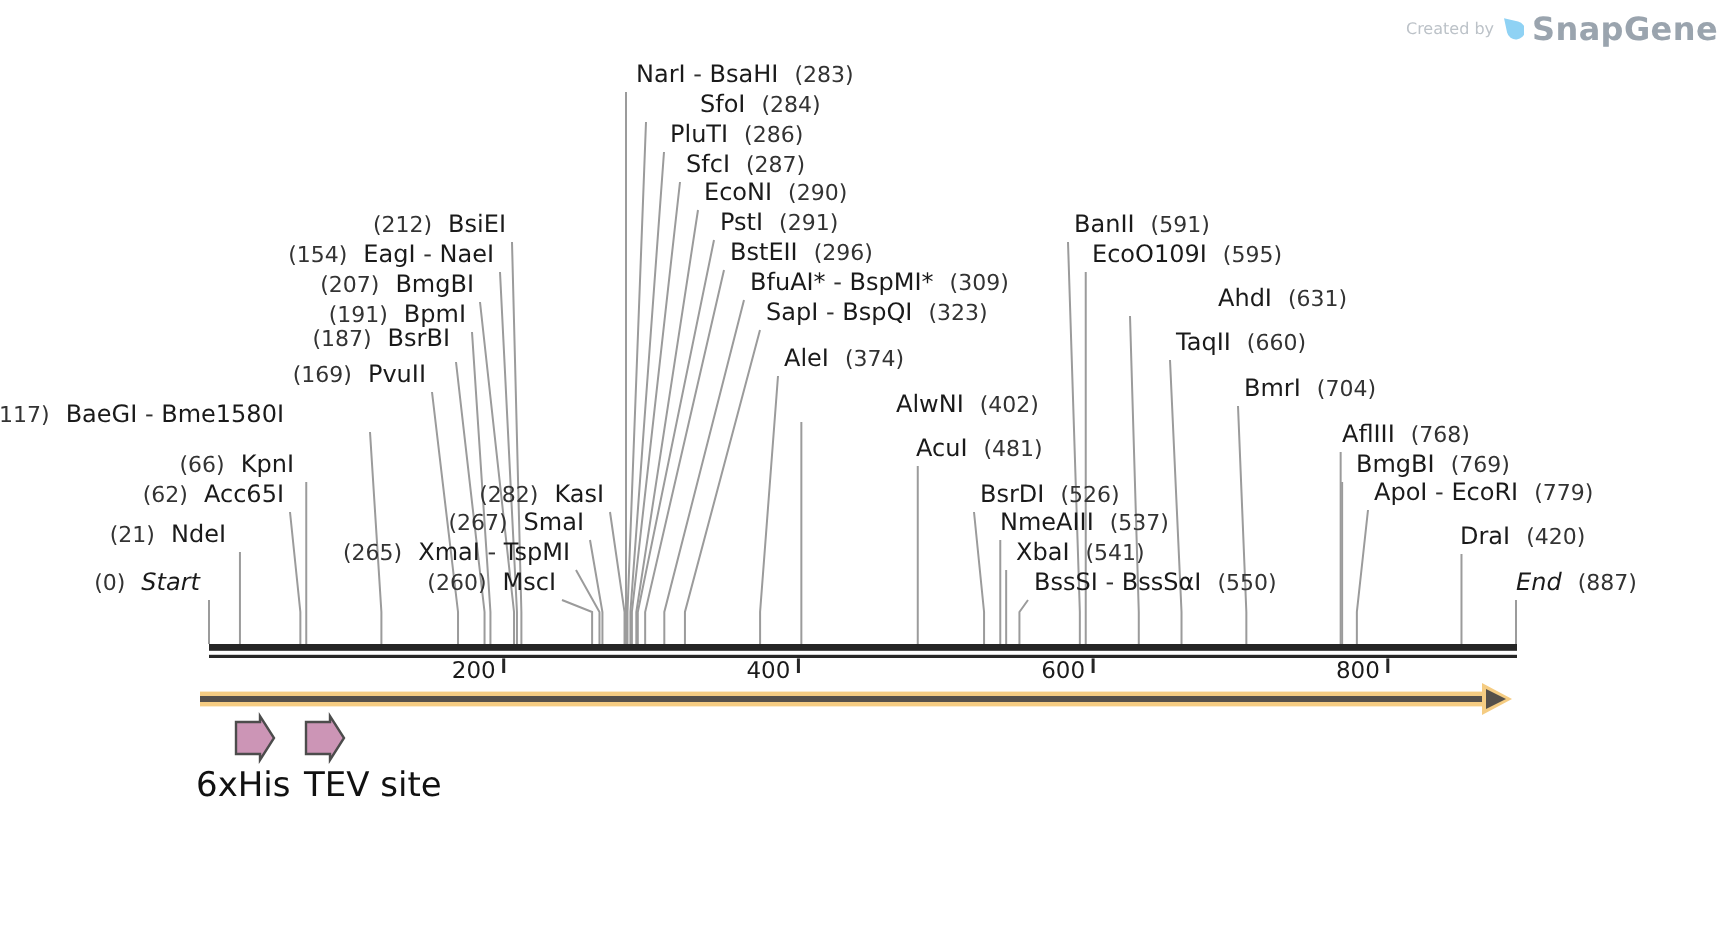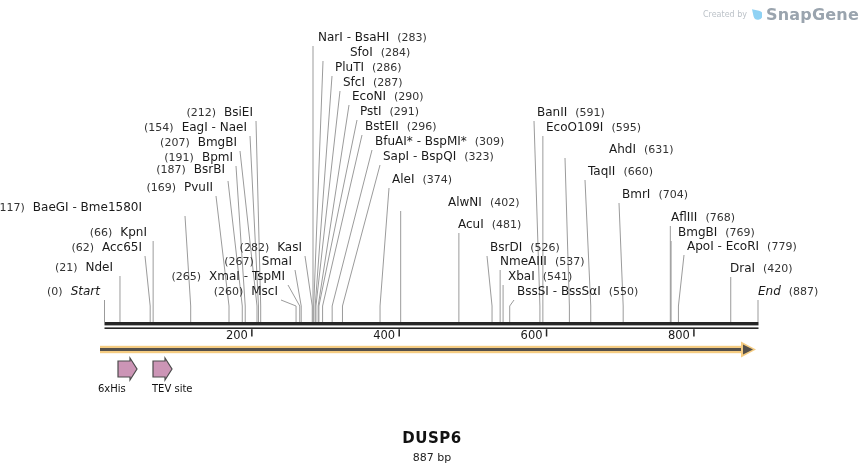--- a/index.html
+++ b/index.html
@@ -6,21 +6,21 @@
   .canvas{position:relative;width:864px;height:471px;background:#ffffff;overflow:hidden;
           font-family:"DejaVu Sans","Liberation Sans",sans-serif;}
   #map-svg{position:absolute;left:0;top:0;}
   .site-label{position:absolute;white-space:nowrap;line-height:14px;font-size:12px;color:#1a1a1a;}
   .site-label .nm{font-weight:normal;text-align:right;}
   .site-label .nm.it{font-style:italic;}
   .site-label .sep{font-weight:normal;color:#333;}
   .site-label .ps{font-size:11px;color:#333;font-weight:normal;}
   .site-label.sideL .ps{margin-right:8px;}
   .site-label.sideR .ps{margin-left:8px;}
-  .feature-label{position:absolute;top:383px;font-size:10px;color:#111;white-space:nowrap;}
+  .feature-label{position:absolute;top:383px;font-size:17px;color:#111;white-space:nowrap;}
   .title-block{position:absolute;left:0;right:0;top:429px;text-align:center;color:#111;}
   .title-name{font-size:15px;font-weight:bold;letter-spacing:.5px;}
   .title-len{font-size:11px;margin-top:4px;color:#222;}
   .credit{position:absolute;top:5px;right:5px;display:flex;align-items:center;gap:4px;}
   .credit .made{font-size:8px;color:#bcc2c8;}
   .credit .brand{font-size:16px;font-weight:600;color:#9aa4ae;letter-spacing:.2px;}
 </style>
 </head>
 <body>
 
@@ -135,18 +135,14 @@
       <div class="site-label sideR" style="top: 225px; left: 678px;"><span><span class="nm">BmgBI</span></span><span class="ps">(769)</span></div>
       <div class="site-label sideR" style="top: 239px; left: 687px;"><span><span class="nm">ApoI</span><span class="sep"> - </span><span class="nm">EcoRI</span></span><span class="ps">(779)</span></div>
       <div class="site-label sideR" style="top: 261px; left: 730px;"><span><span class="nm">DraI</span></span><span class="ps">(420)</span></div>
       <div class="site-label sideR" style="top: 284px; left: 758px;"><span><span class="nm it">End</span></span><span class="ps">(887)</span></div>
     </div>
   <div id="feat-labels">
       <div class="feature-label" style="left: 98px;">6xHis</div>
       <div class="feature-label" style="left: 152px;">TEV site</div>
     </div>
 
-  <div class="title-block">
-    <div class="title-name">DUSP6</div>
-    <div class="title-len">887 bp</div>
-  </div>
 
 </div>
 
 </body></html>

